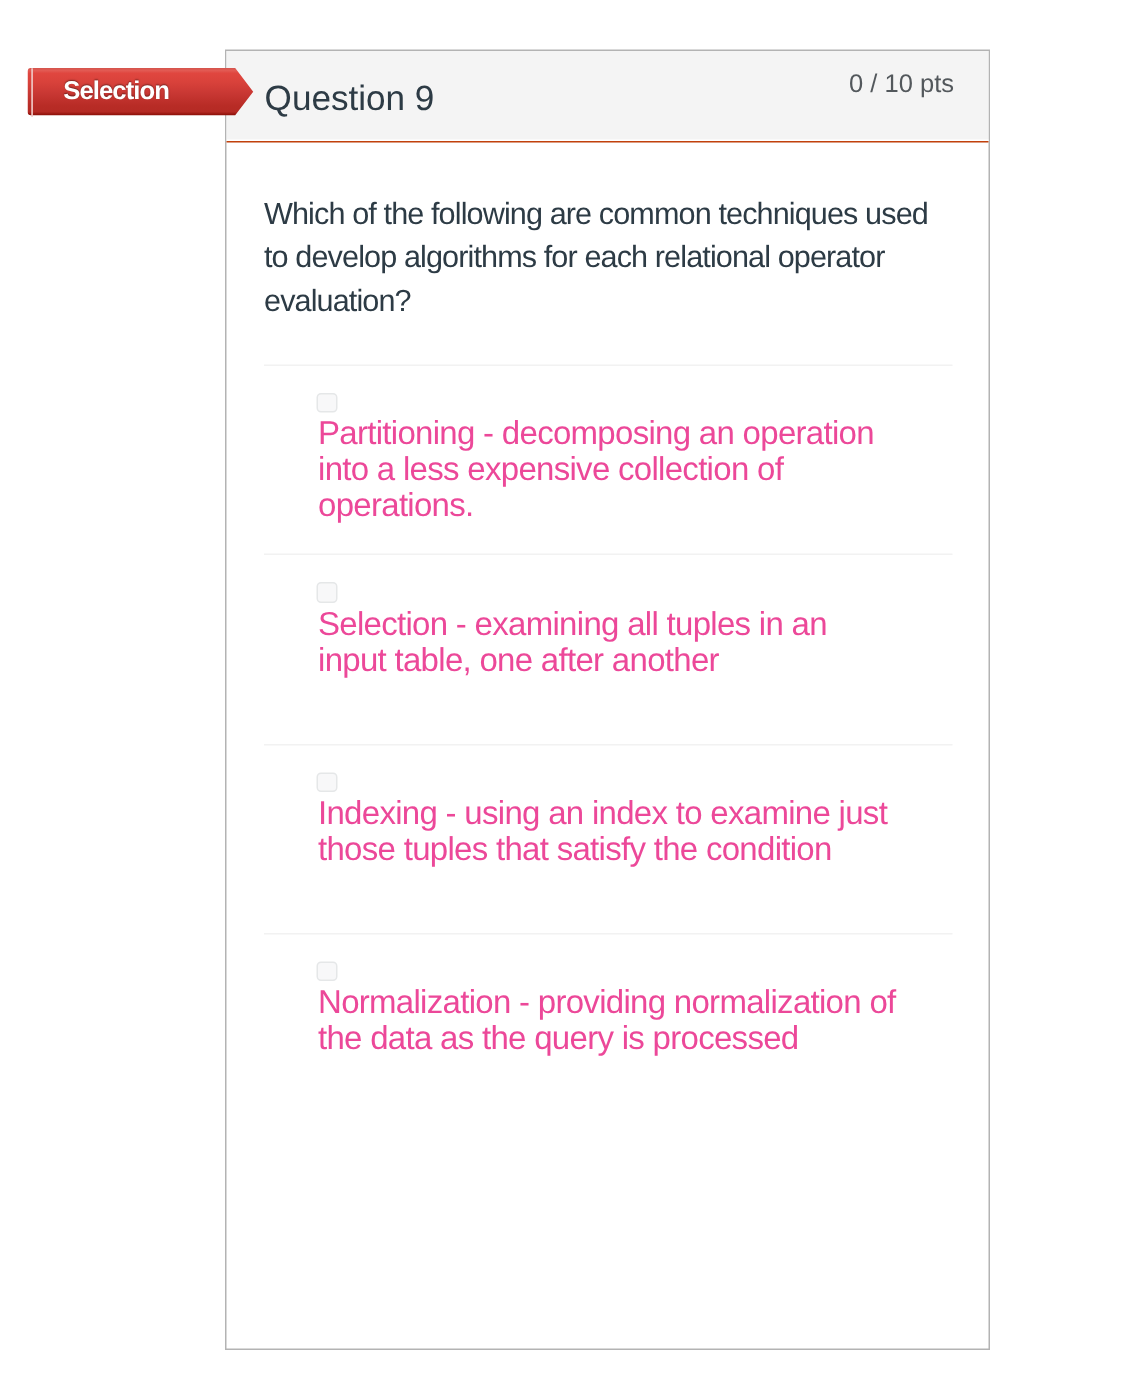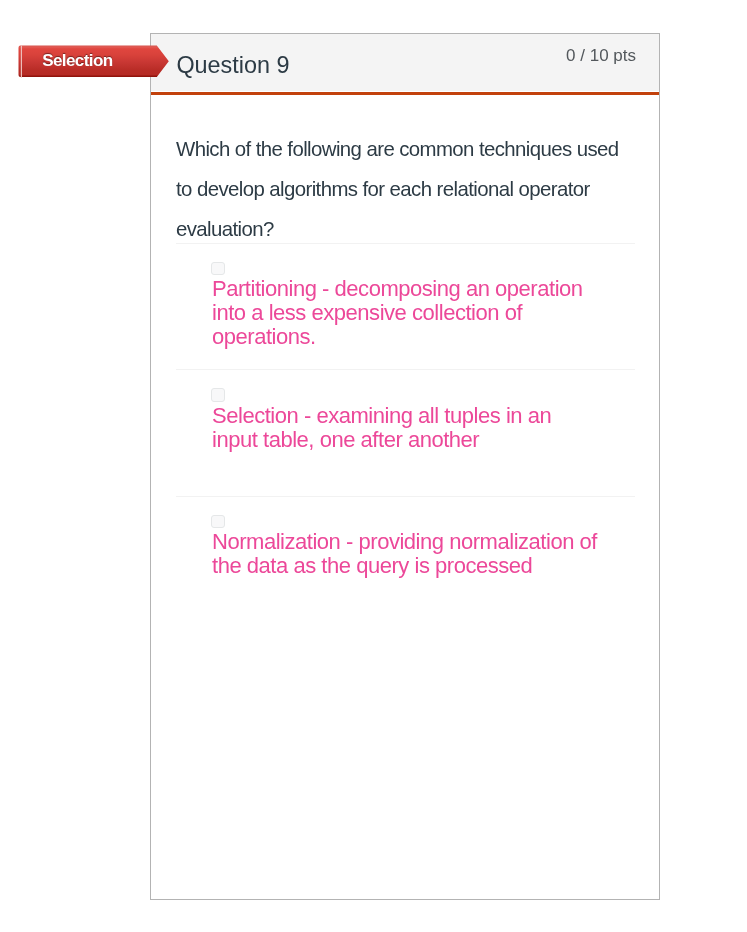--- a/index.html
+++ b/index.html
@@ -29,21 +29,21 @@
     border: 1px solid #b3b3b3;
     background: #ffffff;
     box-sizing: border-box;
   }
 
   
   .header {
     position: relative;
     height: 61px;
     background: #f4f4f4;
-    border-bottom: 3px solid #c2410c;
+    border-bottom: 1px solid #c2410c;
     box-sizing: border-box;
     box-shadow: inset 0 -1px 0 #ffffff;
   }
   .question-name {
     position: absolute;
     left: 25.4px;
     top: 18.4px;
     font-size: 23.4px;
     font-weight: 400;
     color: #2d3b45;
@@ -85,21 +85,21 @@
   }
 
   
   .qtext {
     position: absolute;
     left: 25px;
     top: 95.2px;
     width: 452px;
     font-size: 20.4px;
     letter-spacing: -0.59px;
-    line-height: 40px;
+    line-height: 29px;
     color: #2d3b45;
   }
 
   
   .answers {
     position: absolute;
     left: 25px;
     top: 209px;
     width: 459px;
   }
@@ -146,20 +146,24 @@
         <div class="answer">
           <div class="cb"></div>
           <div class="atext">Partitioning - decomposing an operation into a less expensive collection of operations.</div>
         </div>
         <div class="answer">
           <div class="cb"></div>
           <div class="atext">Selection - examining all tuples in an input table, one after another</div>
         </div>
         <div class="answer">
           <div class="cb"></div>
+          <div class="atext">Indexing - using an index to examine just those tuples that satisfy the condition</div>
+        </div>
+        <div class="answer">
+          <div class="cb"></div>
           <div class="atext">Normalization - providing normalization of the data as the query is processed</div>
         </div>
       </div>
   </div>
 
   <div class="flag">
     <svg width="152" height="34" viewBox="0 0 152 34">
       <defs>
         <linearGradient id="flagGrad" x1="0" y1="0" x2="0" y2="1">
           <stop offset="0.000" stop-color="#d4544d"></stop>

